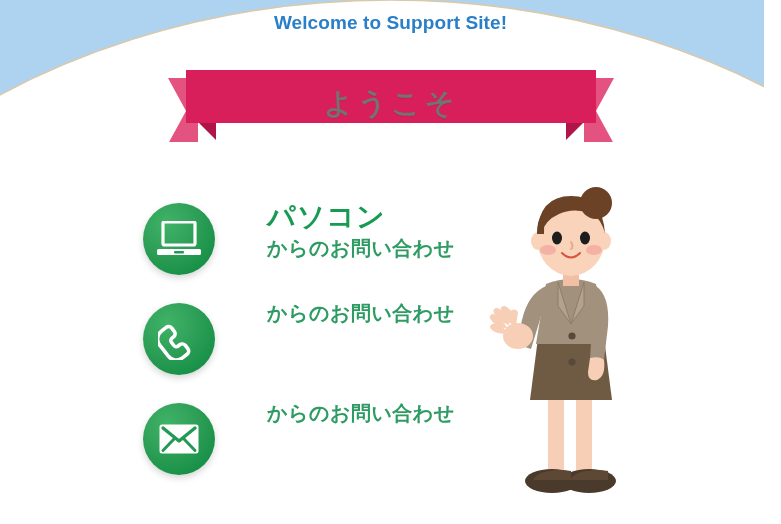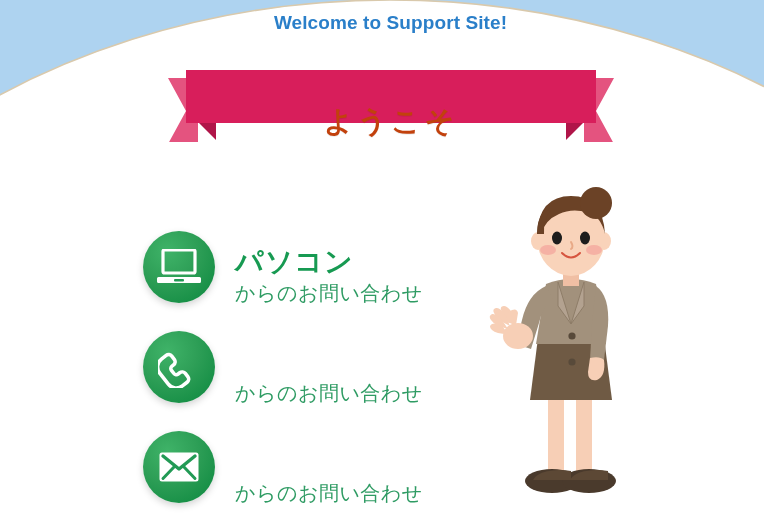--- a/index.html
+++ b/index.html
@@ -62,43 +62,44 @@
     position: absolute;
     left: 168px;
     top: 70px;
     width: 446px;
     height: 72px;
   }
   .ribbon-svg { position: absolute; left: 0; top: 0; }
   .ribbon-label {
     position: absolute;
     left: 0;
-    top: 32px;
+    top: 14px;
     width: 446px;
     text-align: center;
-    color: #c2410c;
+    color: #737373;
     font-size: 29px;
     font-weight: bold;
     letter-spacing: 4px;
     text-shadow: 0 1px 0 rgba(0,0,0,.07);
     white-space: nowrap;
   }
 
   
   .contact-list {
     position: absolute;
     left: 143px;
     top: 203px;
     width: 340px;
   }
   .contact-row {
     position: relative;
     height: 100px;
     display: flex;
-    align-items: flex-end;
+    align-items: flex-start;
+    gap: 32px;
   }
   .icon-badge {
     position: relative;
     width: 72px;
     height: 72px;
     flex: 0 0 72px;
     border-radius: 50%;
     background:
       radial-gradient(circle at 34% 28%, #3fb368 0%, #2e9f57 42%, #189047 78%, #0d7d3c 100%);
     box-shadow: 0 3px 7px rgba(0,0,0,.17);
@@ -117,20 +118,21 @@
     color: #179a52;
     letter-spacing: 1px;
     white-space: nowrap;
     margin-bottom: 7px;
   }
   .contact-sub {
     font-size: 20px;
     color: #2e9b63;
     letter-spacing: .5px;
     white-space: nowrap;
+    font-weight: bold;
   }
 
   
   .illustration {
     position: absolute;
     left: 486px;
     top: 186px;
     width: 170px;
     height: 322px;
   }

